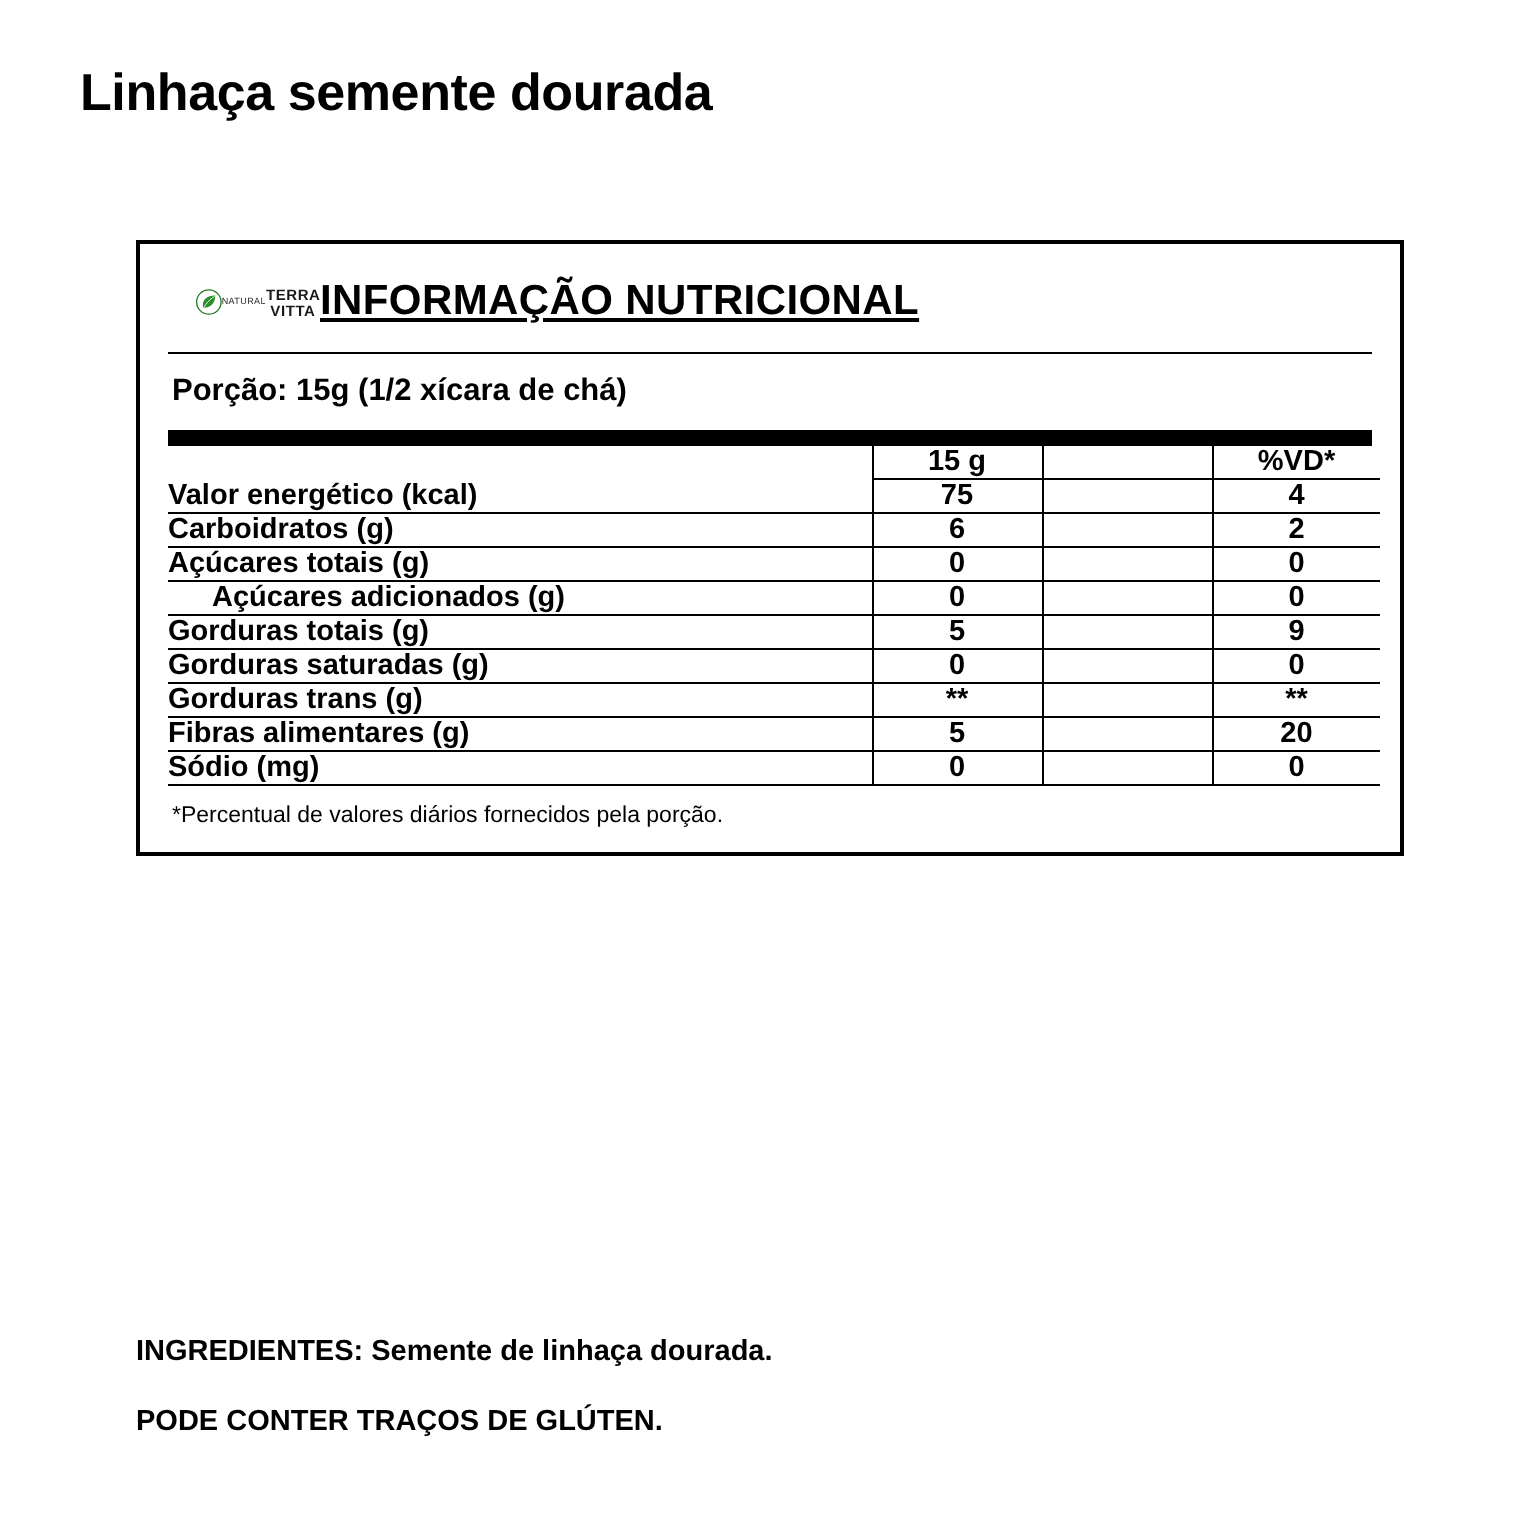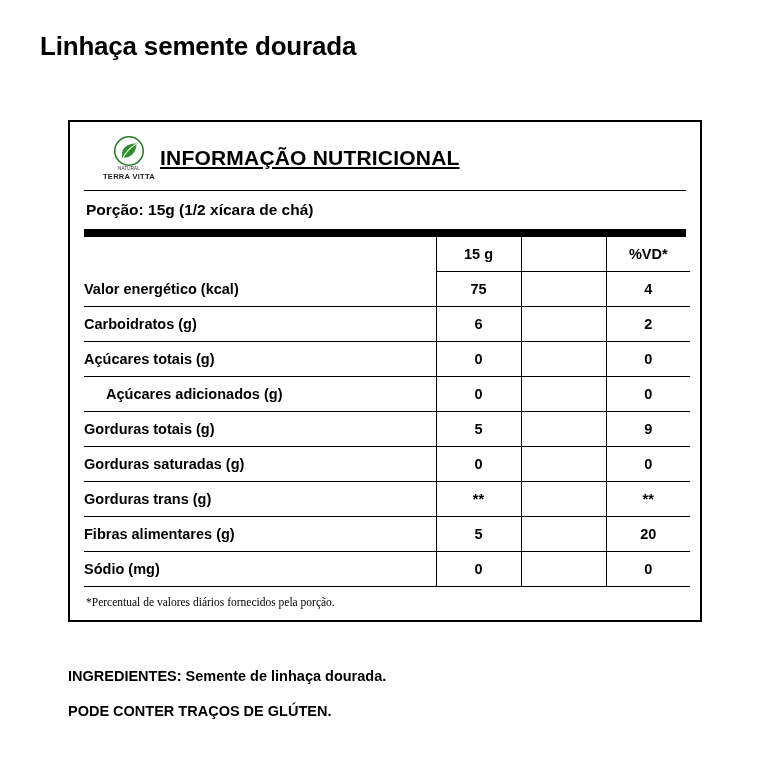--- a/index.html
+++ b/index.html
@@ -46,21 +46,20 @@
   .nb-header {
     display: flex;
     align-items: center;
     padding: 4px 0 10px 0;
   }
 
   .brand-logo {
     width: 62px;
     flex: 0 0 62px;
     display: flex;
-    flex-direction: column;
     align-items: center;
     justify-content: center;
     margin-left: 14px;
   }
   .leaf-mark {
     width: 30px;
     height: 30px;
     display: block;
   }
   .brand-name {
@@ -114,21 +113,21 @@
     table-layout: fixed;
     font-size: 14.5px;
   }
   table.nutri col.c-name { width: 352px; }
   table.nutri col.c-val  { width: 85px; }
   table.nutri col.c-mid  { width: 85px; }
   table.nutri col.c-vd   { width: 84px; }
 
   table.nutri td {
     padding: 0;
-    height: 34px;
+    height: 16px;
     vertical-align: middle;
   }
 
   td.name {
     font-weight: bold;
     padding-left: 2px;
     border-bottom: 1.5px solid #000;
     text-align: left;
   }
   td.name.indent {
@@ -153,21 +152,20 @@
   tr.last td.val,
   tr.last td.mid,
   tr.last td.vd {
     border-bottom: 1.5px solid #000;
   }
 
   .footnote {
     font-size: 11.5px;
     padding: 9px 2px 2px 2px;
     color: #000;
-    font-family: Liberation Serif, serif;
   }
 
   .bottom-block {
     position: absolute;
     left: 68px;
     top: 636px;
     width: 640px;
     font-size: 14.5px;
     font-weight: bold;
   }

